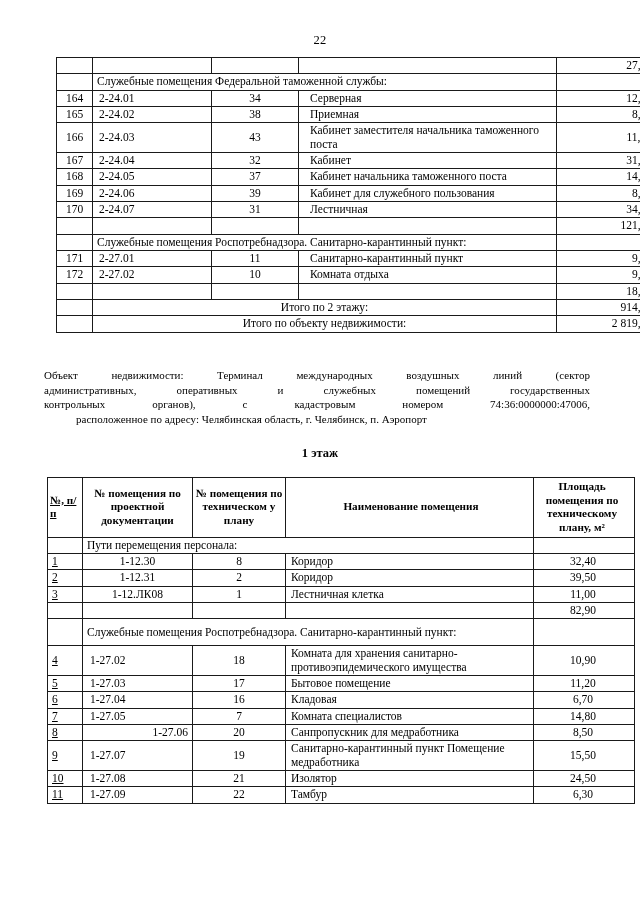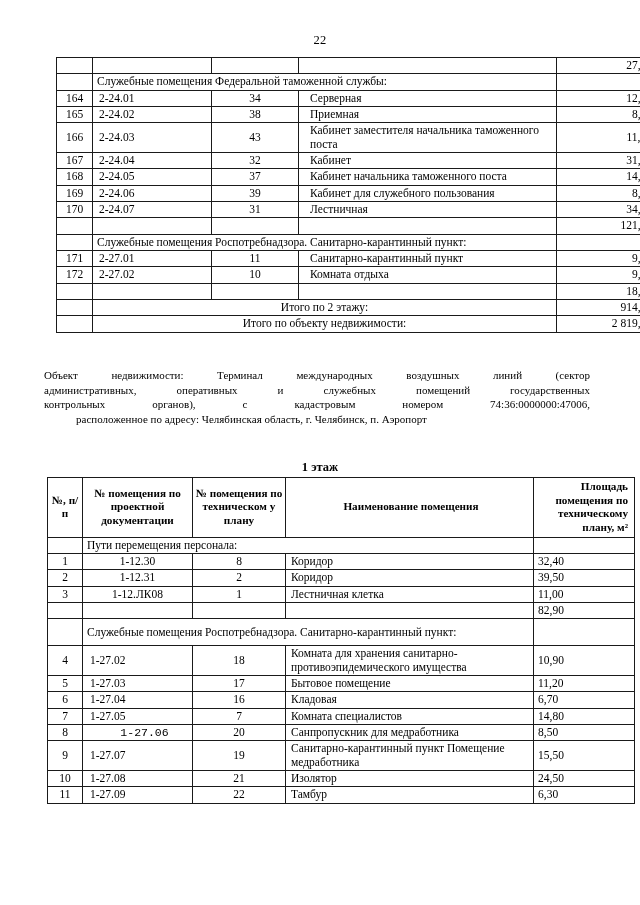--- a/index.html
+++ b/index.html
@@ -59,25 +59,25 @@
   #table-floor2 .c-tech  { width: 78px;  text-align: center; }
   #table-floor2 .c-name  { width: 242px; text-align: left; padding-left: 11px; }
   #table-floor2 .c-area  { width: 91px;  text-align: right; padding-right: 6px; }
 
   
   #table-floor1 {
     left: 47px;
     top: 477px;
     width: 555px;
   }
-  #table-floor1 .c-num   { width: 30px;  text-align: center; }
+  #table-floor1 .c-num   { width: 30px;  text-align: left; text-decoration: underline; }
   #table-floor1 .c-proj  { width: 105px; text-align: center; }
   #table-floor1 .c-tech  { width: 88px;  text-align: center; }
   #table-floor1 .c-name  { width: 240px; text-align: left; padding-left: 5px; }
-  #table-floor1 .c-area  { width: 92px;  text-align: left; padding-right: 6px; }
+  #table-floor1 .c-area  { width: 92px;  text-align: center; padding-right: 6px; }
 
   #table-floor1 thead td {
     font-weight: bold;
     text-align: center;
     vertical-align: middle;
     font-size: 11.2px;
     line-height: 1.22;
     padding: 2px 2px;
   }
 
@@ -120,21 +120,21 @@
     font-size: 11px;
     line-height: 1.32;
     text-align: justify;
     text-indent: 0;
   }
   .para .last-line { text-align: left; margin-left: 32px; }
 
   .floor-title {
     position: absolute;
     left: 0;
-    top: 460px;
+    top: 446px;
     width: 640px;
     text-align: center;
     font-size: 12.5px;
     font-weight: bold;
   }
 </style>
 </head>
 <body>
 
 <div class="page">
@@ -265,21 +265,21 @@
 
   <div class="floor-title">1 этаж</div>
 
   <table class="doc-table" id="table-floor1">
     <thead>
       <tr>
         <td class="c-num">№, п/ п</td>
         <td class="c-proj">№ помещения по проектной документации</td>
         <td class="c-tech">№ помещения по техническом у плану</td>
         <td class="c-name" style="text-align:center;">Наименование помещения</td>
-        <td class="c-area" style="text-align:right;">Площадь помещения по техническому плану, м²</td>
+        <td class="c-area" style="text-align:center;">Площадь помещения по техническому плану, м²</td>
       </tr>
     </thead>
     <tbody>
 
       <tr class="r-norm row-group">
         <td class="c-num"></td>
         <td class="group-label" colspan="3">Пути перемещения персонала:</td>
         <td class="c-area"></td>
       </tr>
       <tr class="r-norm">
@@ -340,21 +340,21 @@
       </tr>
       <tr class="r-norm">
         <td class="c-num">7</td>
         <td class="c-proj" style="text-align:left;padding-left:7px;">1-27.05</td>
         <td class="c-tech">7</td>
         <td class="c-name">Комната специалистов</td>
         <td class="c-area">14,80</td>
       </tr>
       <tr class="r-norm">
         <td class="c-num">8</td>
-        <td class="c-proj" style="text-align:center;padding-left:18px;font-family:Liberation Mono, monospace;">1-27.06</td>
+        <td class="c-proj" style="text-align:right;padding-left:18px;">1-27.06</td>
         <td class="c-tech">20</td>
         <td class="c-name">Санпропускник для медработника</td>
         <td class="c-area">8,50</td>
       </tr>
       <tr class="r-tall">
         <td class="c-num">9</td>
         <td class="c-proj" style="text-align:left;padding-left:7px;">1-27.07</td>
         <td class="c-tech">19</td>
         <td class="c-name justify-last-left">Санитарно-карантинный пункт Помещение медработника</td>
         <td class="c-area">15,50</td>

